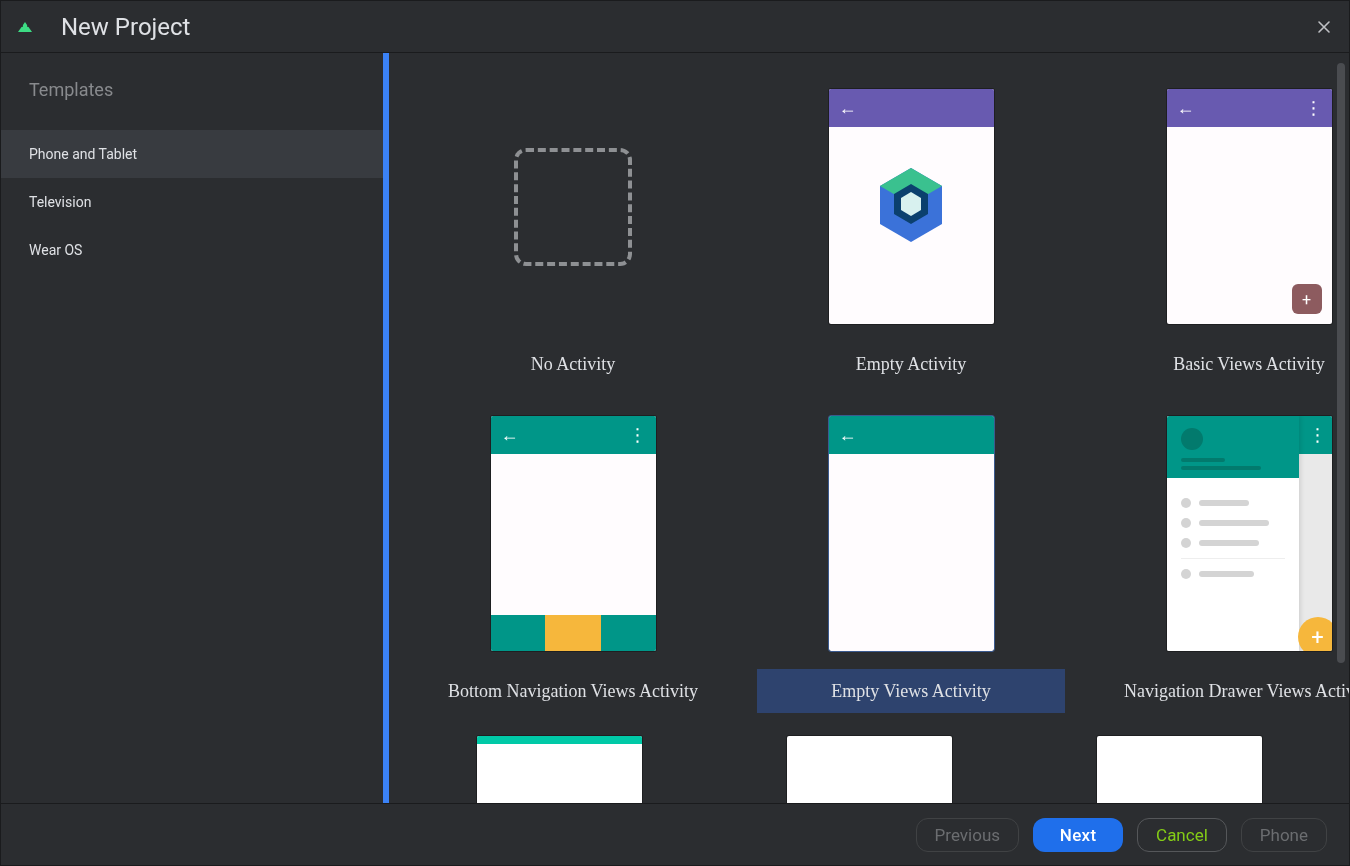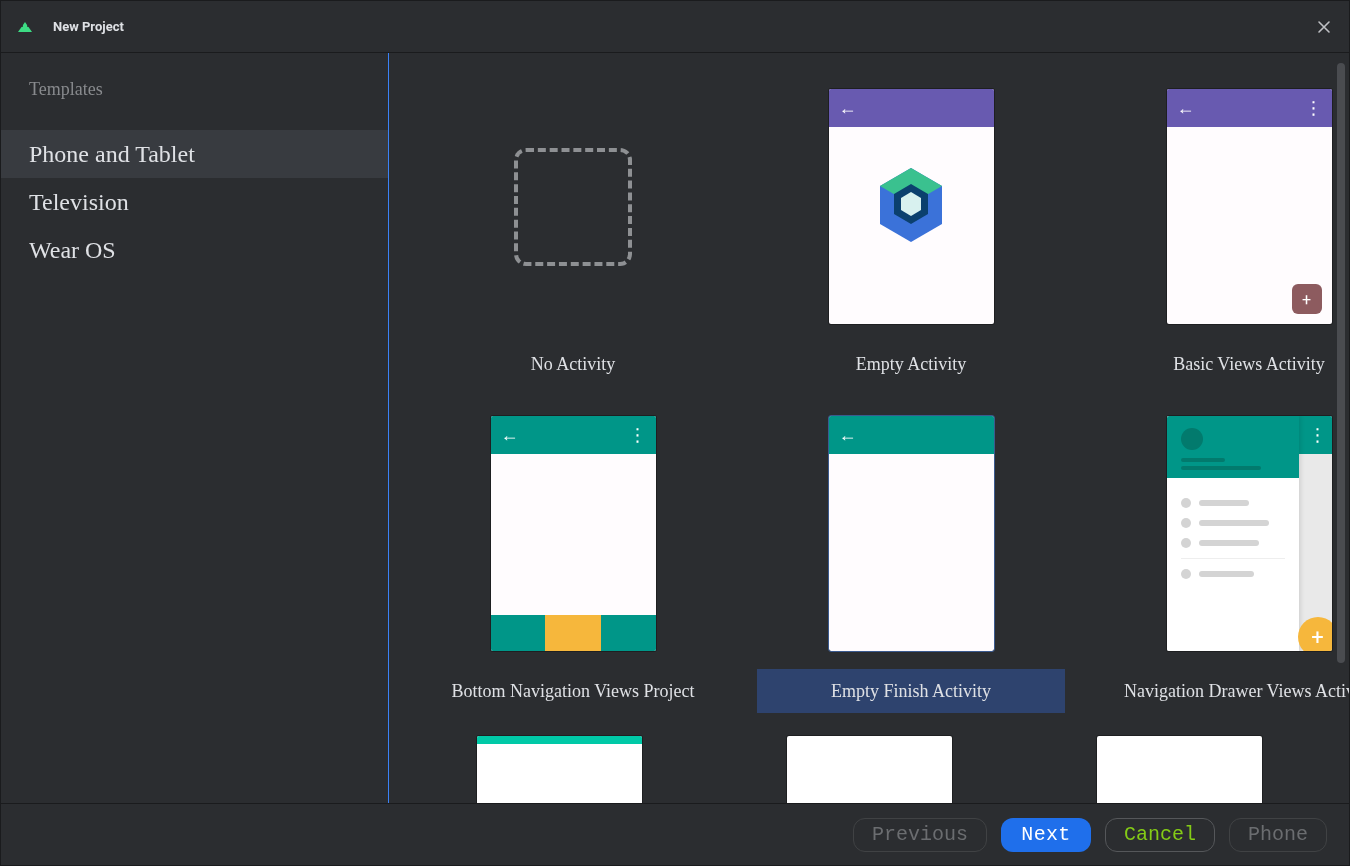--- a/index.html
+++ b/index.html
@@ -1,25 +1,25 @@
 <!DOCTYPE html>
 <html><head>
 <meta charset="utf-8">
 <style>
   * { box-sizing: border-box; margin: 0; padding: 0; }
   html, body { width: 1350px; height: 866px; overflow: hidden; font-family: -apple-system, "Segoe UI", Roboto, Arial, sans-serif; background: #1e1f22; color: #cfd0d2; }
   .window { width: 100%; height: 100%; display: flex; flex-direction: column; background: #2b2d30; border: 1px solid #1a1b1d; }
   .titlebar { height: 52px; display: flex; align-items: center; padding: 0 14px; border-bottom: 1px solid #1a1b1d; background: #2b2d30; }
   .titlebar .app-icon { width: 20px; height: 20px; display:flex; align-items:center; justify-content:center; margin-right: 18px; }
-  .titlebar .title { font-size: 13px; font-weight: 700; color: #dfe1e5; }
+  .titlebar .title { font-size: 24px; font-weight: 400; color: #dfe1e5; margin-left: 8px; }
   .titlebar .close { margin-left: auto; width: 22px; height: 22px; display:flex; align-items:center; justify-content:center; color:#bfc1c4; cursor:pointer; font-size:18px; }
   .body { flex: 1; display: flex; min-height: 0; background: #2b2d30; }
-  .sidebar { width: 388px; border-right: 1px solid #3b82f6; padding-top: 26px; font-family: Liberation Serif, serif; }
+  .sidebar { width: 388px; border-right: 6px solid #3b82f6; padding-top: 26px; }
   .sidebar .heading { font-size: 18px; color: #888a8d; padding: 0 28px 30px 28px; }
-  .sidebar .item { height: 48px; display:flex; align-items:center; padding: 0 28px; font-size: 24px; color:#dfe1e5; cursor:pointer; }
+  .sidebar .item { height: 48px; display:flex; align-items:center; padding: 0 28px; font-size: 14px; color:#dfe1e5; cursor:pointer; }
   .sidebar .item.active { background: #383b40; }
   .main { flex:1; position:relative; display:flex; flex-direction:column; min-width:0; }
   .gallery-wrap { flex:1; overflow: hidden; position:relative; }
   .gallery { padding: 20px 30px 40px 30px; display:grid; grid-template-columns: repeat(3, 1fr); gap: 0 30px; }
   .cell { display:flex; flex-direction:column; align-items:center; padding-top: 16px; }
   .thumb { width: 165px; height: 235px; background:#fffcfe; border-radius: 2px; box-shadow: 0 0 0 1px rgba(0,0,0,0.3); position:relative; overflow:hidden; }
   .caption-wrap { width: 308px; height: 44px; display:flex; align-items:center; justify-content:center; margin-top: 18px; margin-bottom: 14px; }
   .caption { font-size: 18px; color:#dfe1e5; text-align:center;font-family:Liberation Serif, serif; }
   .cell.selected .thumb { outline: 1px solid #3b5a8f; box-shadow:none; }
   .cell.selected .caption-wrap { background: #2e436e; }
@@ -53,21 +53,21 @@
   .drawer-row .dot { width:10px; height:10px; border-radius:50%; background:#d4d4d4; }
   .drawer-row .bar { height:6px; background:#d4d4d4; border-radius:3px; }
   
   .partial-row { position:absolute; bottom:-168px; left:0; right:0; display:grid; grid-template-columns: repeat(3,1fr); gap:0 30px; padding: 0 30px; }
   .partial-row .pthumb { width:165px; height:235px; margin: 0 auto; background:#fff; border-radius:2px; box-shadow:0 0 0 1px rgba(0,0,0,0.3); position:relative; overflow:hidden; }
   .partial-row .pthumb.teal-top::before { content:""; position:absolute; left:0; right:0; top:0; height:8px; background:#00c9a7; }
   
   .fake-scroll { position:absolute; right:4px; top:10px; width:8px; height:600px; background:#4a4c50; border-radius:4px; }
   
   .footer { height: 62px; border-top: 1px solid #1a1b1d; display:flex; align-items:center; justify-content:flex-end; gap:14px; padding: 0 22px; background:#2b2d30; }
-  .btn { height:34px; padding: 0 18px; border-radius:12px; font-size:20px; display:flex; align-items:center; justify-content:center; cursor:pointer; user-select:none;font-family:Liberation Mono, monospace; }
+  .btn { height:34px; padding: 0 18px; border-radius:12px; font-size:17px; display:flex; align-items:center; justify-content:center; cursor:pointer; user-select:none; }
   .btn.secondary { border:1px solid #55575a; color:#84cc16; background:transparent; }
   .btn.secondary.disabled { color:#6b6d70; border-color:#404244; cursor:default; }
   .btn.primary { background:#1f6feb; color:#ffffff; font-weight:500; min-width:90px; letter-spacing:.3px; }
 </style>
 </head>
 <body>
 
 <div class="window">
   <div class="titlebar">
     <span class="app-icon">
@@ -150,32 +150,32 @@
                 <span class="back">←</span>
                 <span class="dots">⋮</span>
               </div>
               <div class="bottomnav">
                 <div class="seg"></div>
                   <div class="seg mid"></div>
                   <div class="seg"></div>
               </div>
             </div>
             <div class="caption-wrap">
-                <div class="caption">Bottom Navigation Views Project</div>
+                <div class="caption">Bottom Navigation Views Activity</div>
               </div>
           </div>
 
           <div class="cell selected">
             <div class="thumb">
               <div class="appbar teal">
                 <span class="back">←</span>
               </div>
             </div>
             <div class="caption-wrap">
-                <div class="caption">Empty Finish Activity</div>
+                <div class="caption">Empty Views Activity</div>
               </div>
           </div>
 
           <div class="cell">
             <div class="thumb drawer-thumb">
               <div class="appbar teal" style="position:absolute;left:132px;right:0;top:0;">
                 <span class="dots">⋮</span>
               </div>
               <div class="drawer-panel">
                 <div class="drawer-header">

